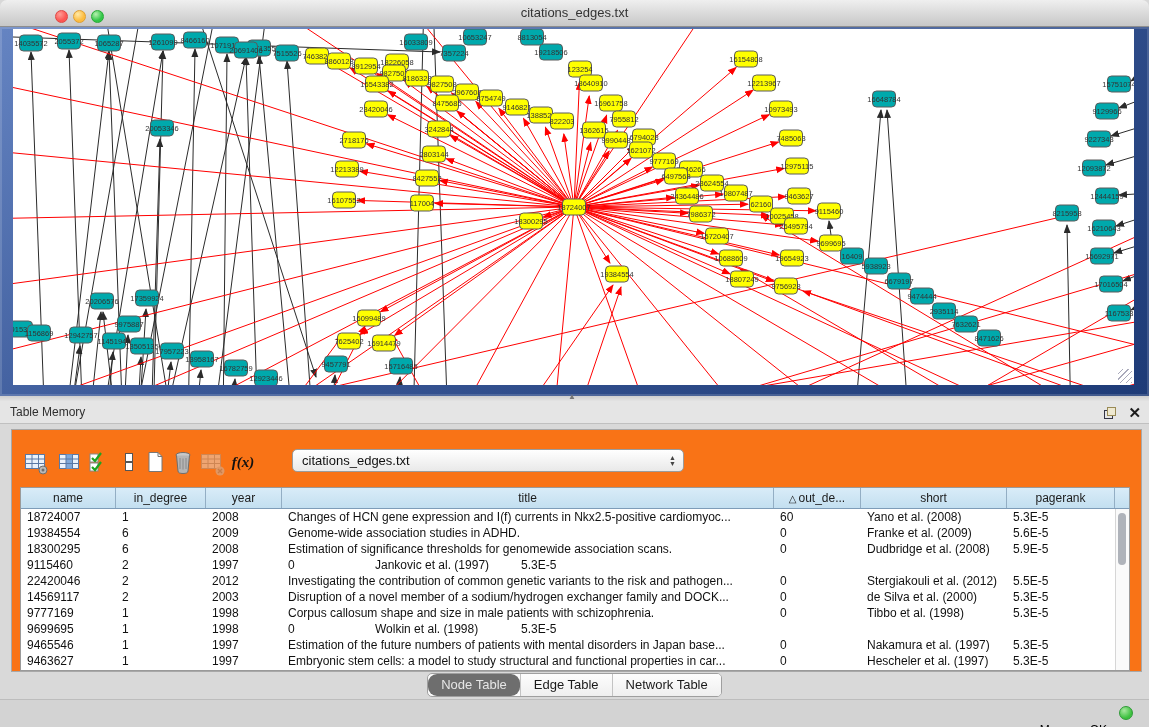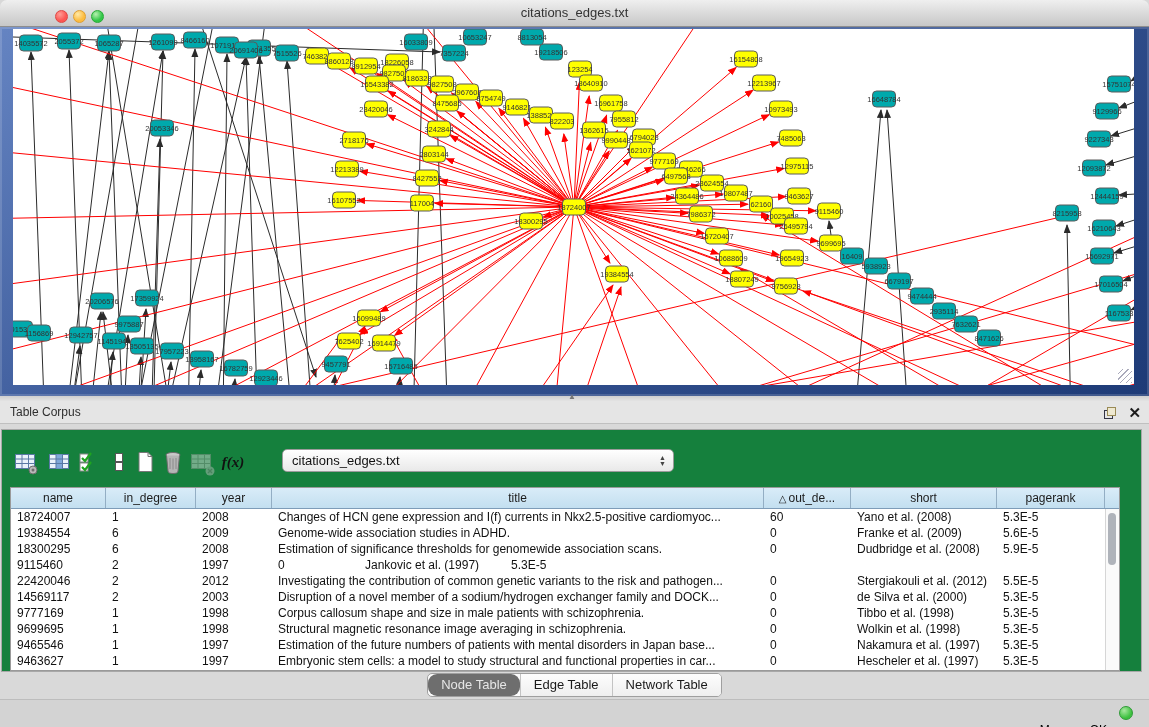--- a/index.html
+++ b/index.html
@@ -29,21 +29,21 @@
   .divider{position:absolute;left:0;top:0;right:0;height:5px;background:linear-gradient(#CFCFCF,#E3E3E3);}
   .divider .handle{position:absolute;left:568px;top:-4px;font-size:8px;color:#777;}
   .ptitle{position:absolute;top:5px;left:0;right:0;height:23px;background:#E5E5E5;
     border-bottom:1px solid #C0C0C0;font-size:12px;color:#2F2F2F;line-height:23px;padding-left:10px;box-sizing:border-box;}
   .ptitle .pticons{position:absolute;right:8px;top:0;height:23px;display:flex;align-items:center;gap:12px;}
   .float-ic{position:relative;width:12px;height:12px;display:inline-block;}
   .float-ic .sq1{position:absolute;left:0;bottom:0;width:7px;height:7px;border:1px solid #334;}
   .float-ic .sq2{position:absolute;right:0;top:0;width:7px;height:7px;border:1px solid #998A55;background:#EEE8D0;}
   .close-x{font-size:15px;font-weight:bold;color:#1B1B1B;line-height:14px;cursor:default;}
 
-  .pbody{position:absolute;top:33px;left:1px;right:7px;height:243px;background:#15803d;border:1px solid #A8A8A8;box-sizing:border-box;}
+  .pbody{position:absolute;top:33px;left:11px;right:7px;height:243px;background:#f97316;border:1px solid #A8A8A8;box-sizing:border-box;}
   .ticon{position:absolute;top:19px;width:26px;height:26px;display:flex;align-items:center;justify-content:center;}
   .ticon.disabled{opacity:.45;}
   .fx-label{font-family:"Liberation Serif",serif;font-style:italic;font-weight:bold;font-size:15px;color:#111;}
   .combo{position:absolute;left:280px;top:19px;width:392px;height:23px;border:1px solid #9B9B9B;border-radius:5px;
     background:linear-gradient(#FFFFFF,#E9E9E9);box-sizing:border-box;font-size:13px;color:#111;}
   .combo .cval{position:absolute;left:9px;top:3px;}
   .combo .stepper{position:absolute;right:5px;top:2px;width:11px;height:17px;display:flex;flex-direction:column;
     align-items:center;justify-content:center;color:#444;font-size:7px;line-height:6px;}
 
   .tablewrap{position:absolute;left:8px;top:57px;width:1110px;height:184px;background:#fff;border:1px solid #9A9A9A;box-sizing:border-box;overflow:hidden;}
@@ -663,21 +663,21 @@
         <div class="grip"></div>
       </div>
     </div>
   </div>
 
   <div class="tpanel">
     <div class="divider">
         <span class="handle">▲</span>
       </div>
     <div class="ptitle">
-      <span>Table Corpus</span>
+      <span>Table Memory</span>
       <span class="pticons">
         <span class="float-ic">
             <span class="sq1"></span>
             <span class="sq2"></span>
           </span>
         <span class="close-x">✕</span>
       </span>
     </div>
 
     <div class="pbody">
@@ -818,21 +818,20 @@
               <div class="tcell" style="width: 76px;">1998</div>
               <div class="tcell" style="width: 492px;">Corpus callosum shape and size in male patients with schizophrenia.</div>
               <div class="tcell" style="width: 87px;">0</div>
               <div class="tcell" style="width: 146px;">Tibbo et al. (1998)</div>
               <div class="tcell" style="width: 108px;">5.3E-5</div>
             </div>
             <div class="trow">
               <div class="tcell" style="width: 95px;">9699695</div>
               <div class="tcell" style="width: 90px;">1</div>
               <div class="tcell" style="width: 76px;">1998</div>
-              <div class="tcell" style="width: 492px;">Structural magnetic resonance image averaging in schizophrenia.</div>
               <div class="tcell" style="width: 87px;">0</div>
               <div class="tcell" style="width: 146px;">Wolkin et al. (1998)</div>
               <div class="tcell" style="width: 108px;">5.3E-5</div>
             </div>
             <div class="trow">
               <div class="tcell" style="width: 95px;">9465546</div>
               <div class="tcell" style="width: 90px;">1</div>
               <div class="tcell" style="width: 76px;">1997</div>
               <div class="tcell" style="width: 492px;">Estimation of the future numbers of patients with mental disorders in Japan base...</div>
               <div class="tcell" style="width: 87px;">0</div>

